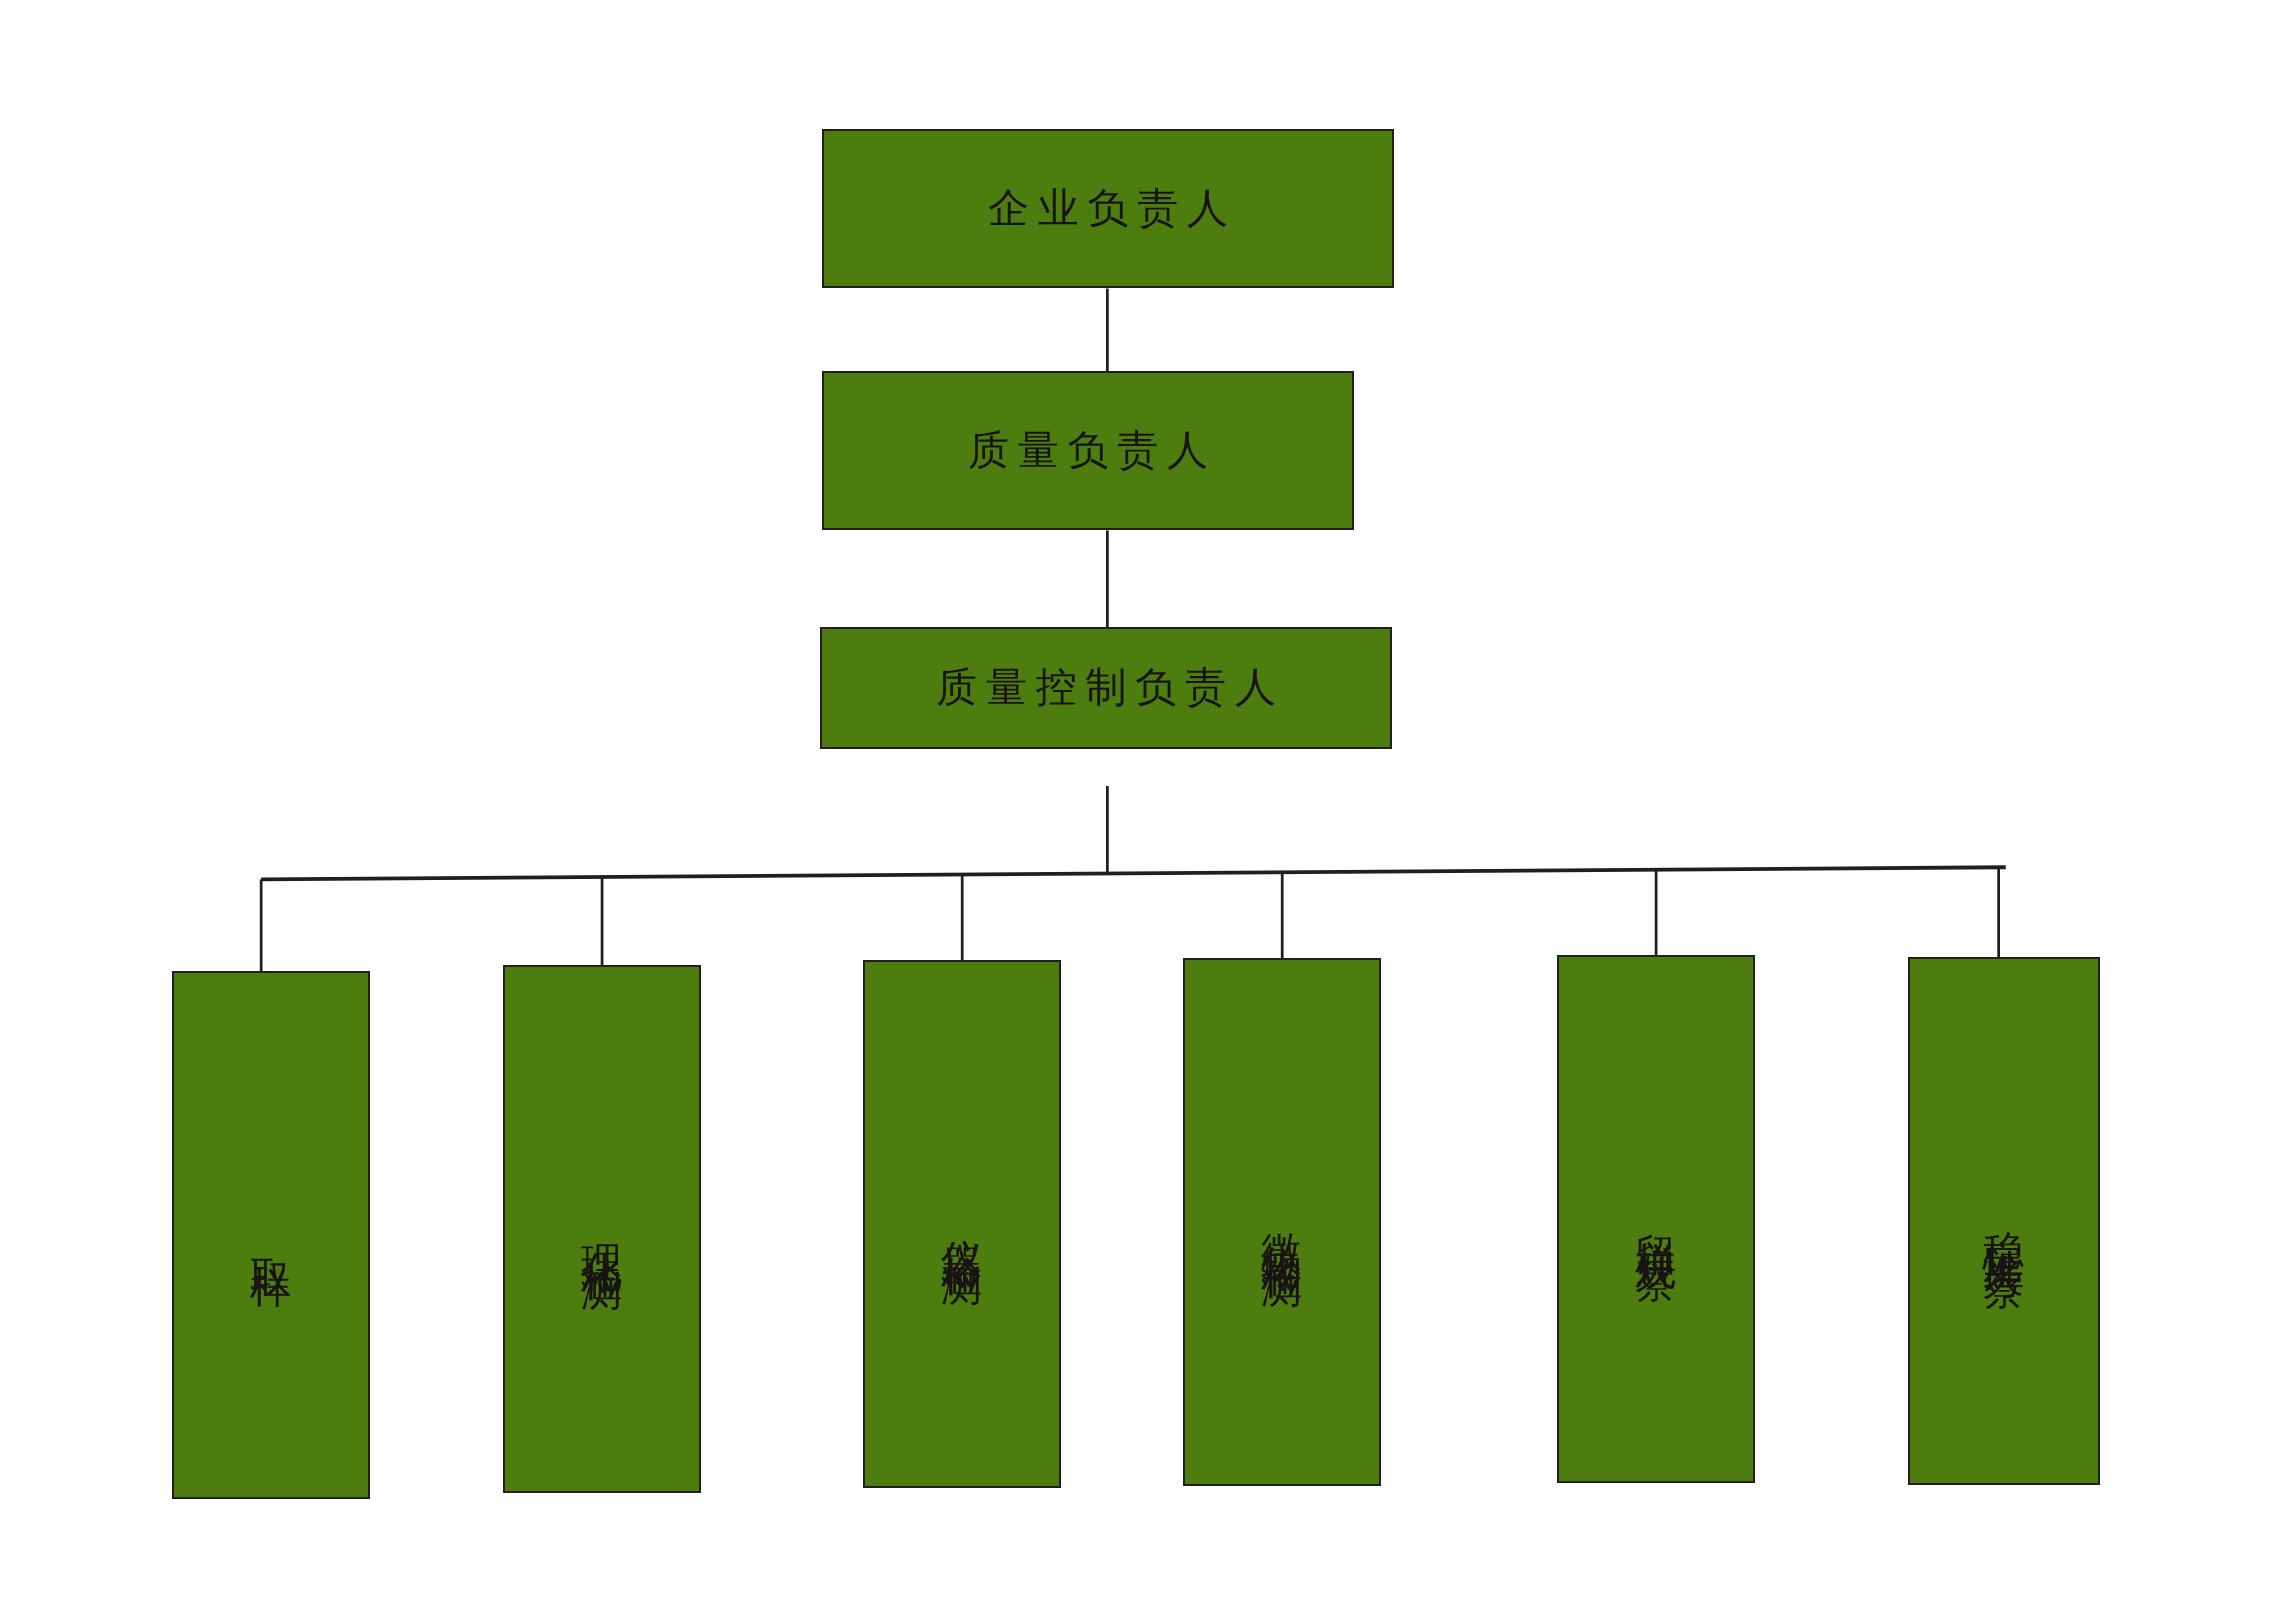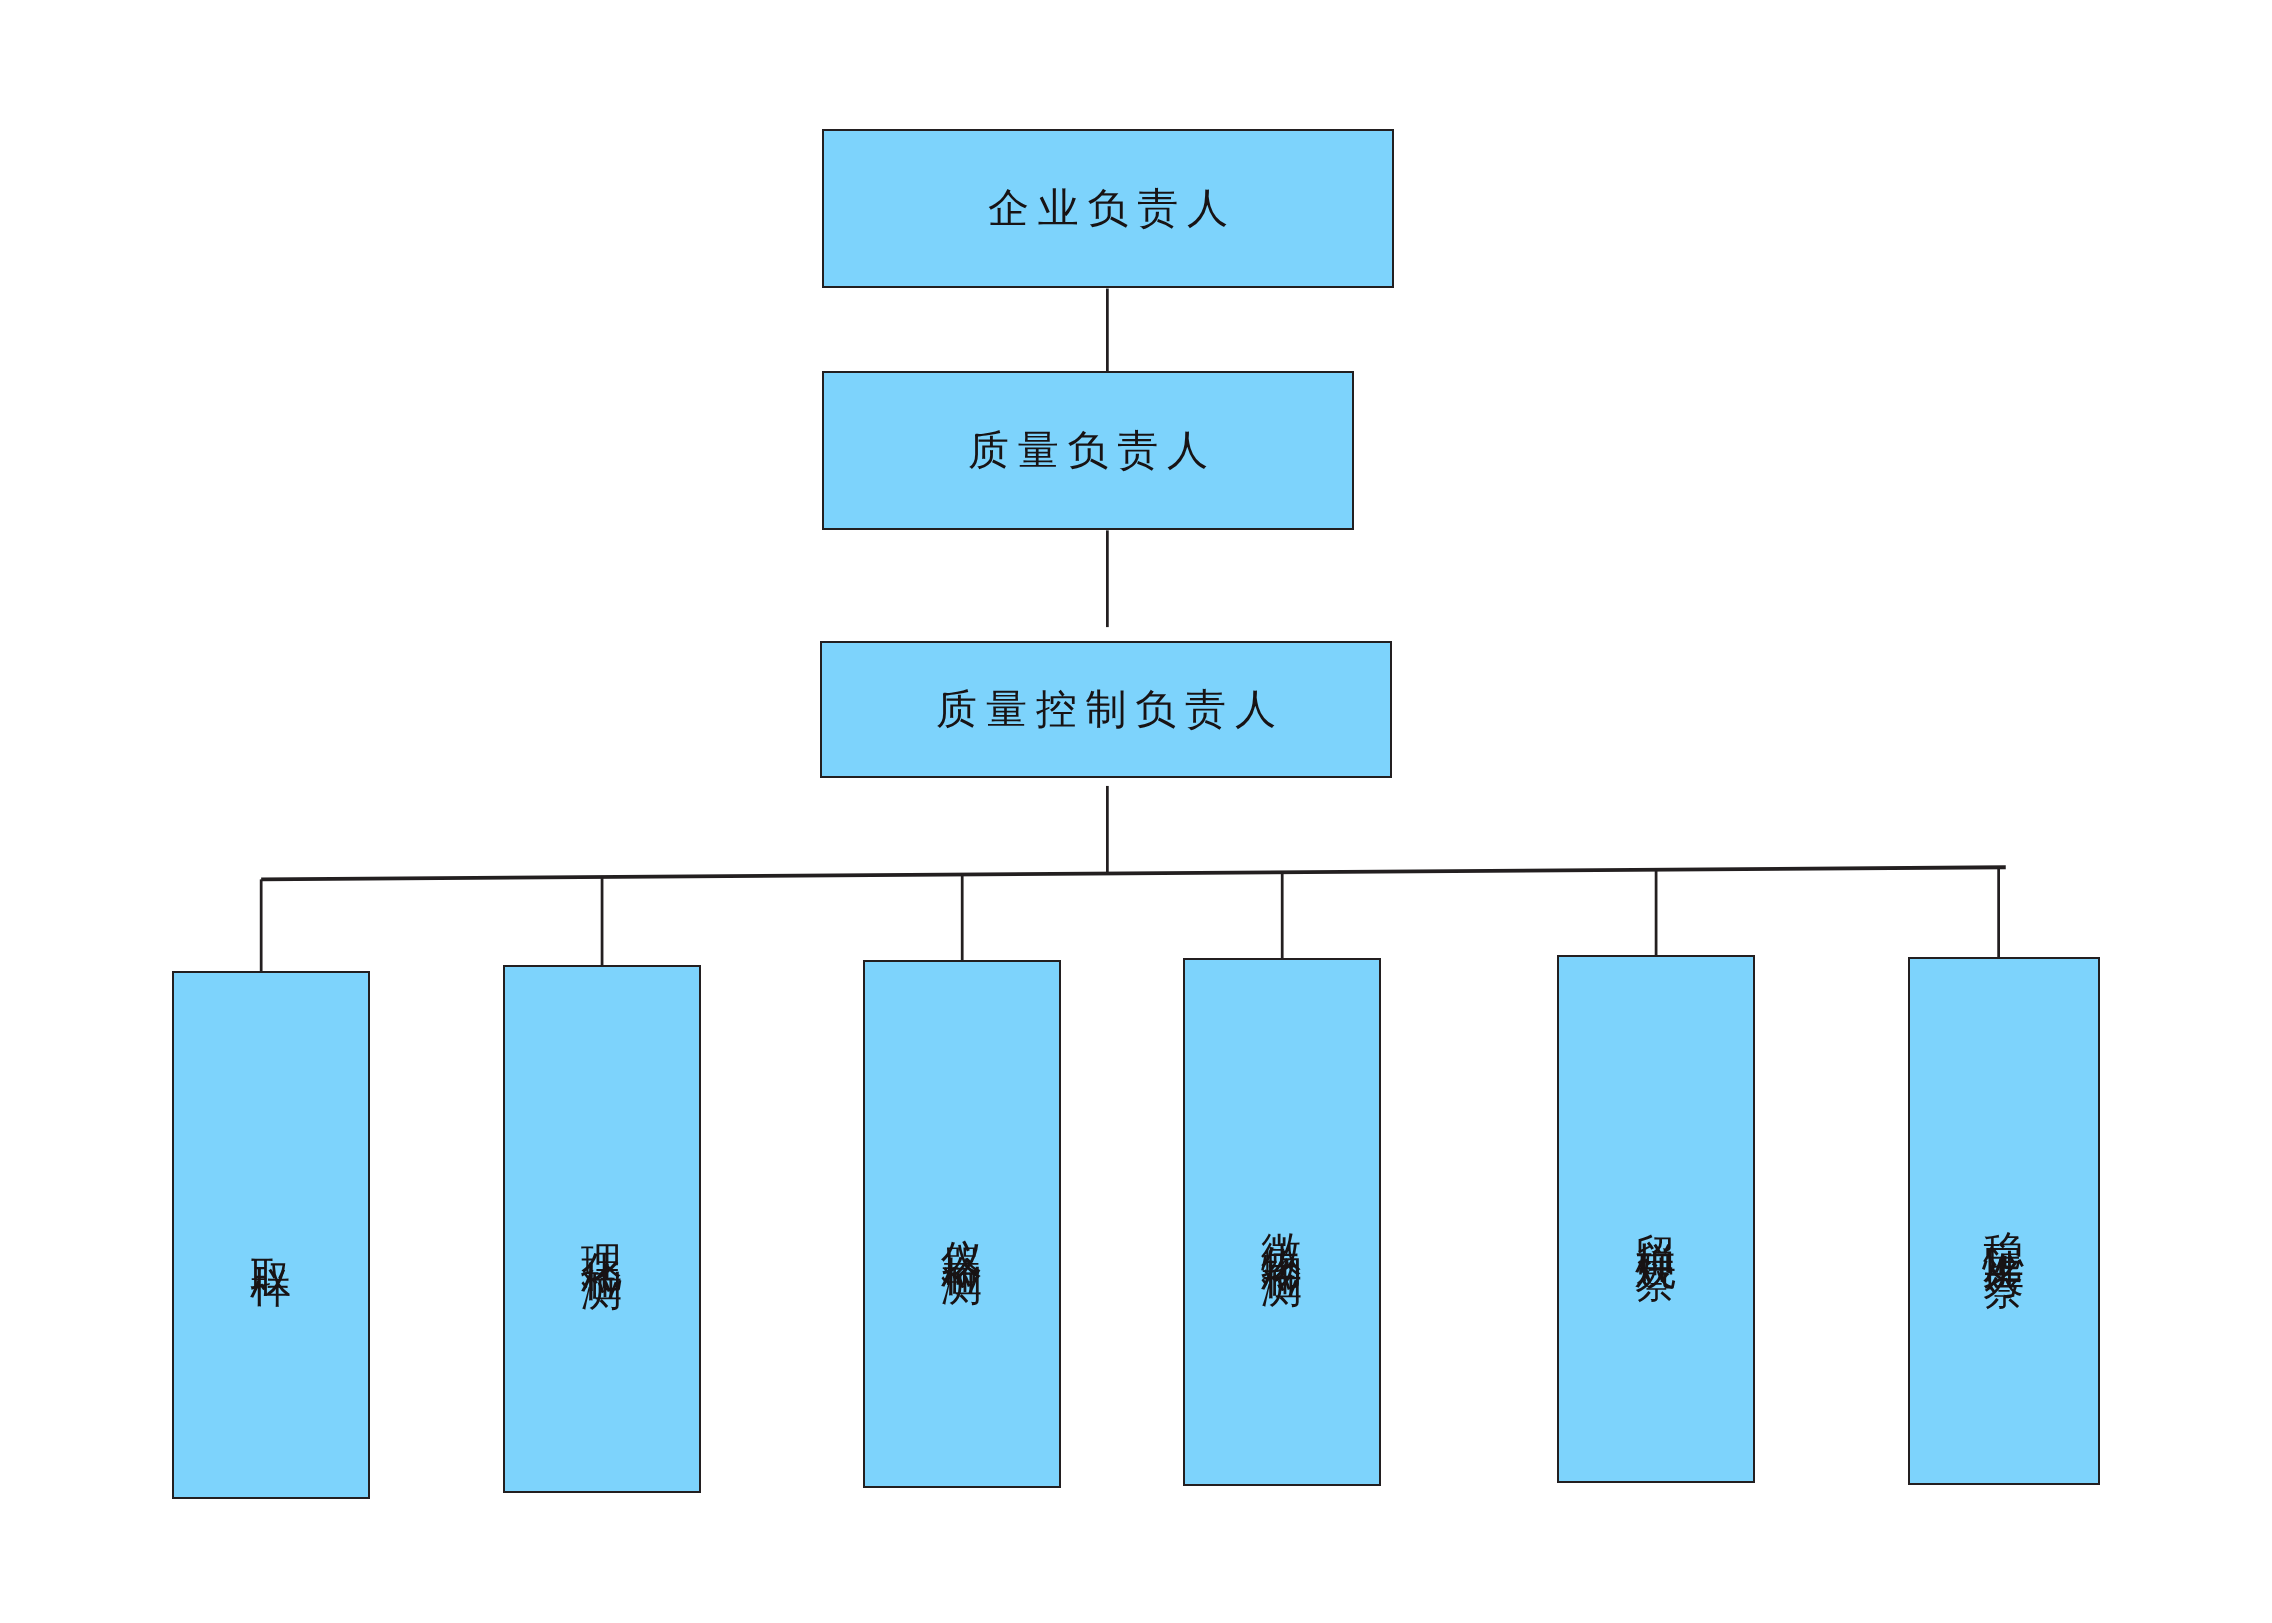--- a/index.html
+++ b/index.html
@@ -24,21 +24,21 @@
     position: absolute;
     top: 0;
     left: 0;
     width: 2273px;
     height: 1623px;
   }
   
   .node {
     position: absolute;
     box-sizing: border-box;
-    background: #7dd3fc;
+    background: #4d7c0f;
     display: flex;
     align-items: center;
     justify-content: center;
   }
   .node-top {
     border: 2.2px solid #231f20;
   }
   .node-leaf {
     border: 2.2px solid #231f20;
   }
@@ -83,21 +83,21 @@
   </svg>
 
   <div class="node node-top" style="left: 822px; top: 129px; width: 572px; height: 159px;">
     <span class="node-label-h">企业负责人</span>
   </div>
 
   <div class="node node-top" style="left: 822px; top: 371px; width: 532px; height: 159px;">
     <span class="node-label-h">质量负责人</span>
   </div>
 
-  <div class="node node-top" style="left: 820px; top: 641px; width: 572px; height: 137px;">
+  <div class="node node-top" style="left: 820px; top: 627px; width: 572px; height: 122px;">
     <span class="node-label-h">质量控制负责人</span>
   </div>
 
   <div class="node node-leaf" style="left: 172px; top: 971px; width: 198px; height: 528px;">
     <span class="node-label-v">取样</span>
   </div>
 
   <div class="node node-leaf" style="left: 503px; top: 965px; width: 198px; height: 528px;">
     <span class="node-label-v">理化检测</span>
   </div>

